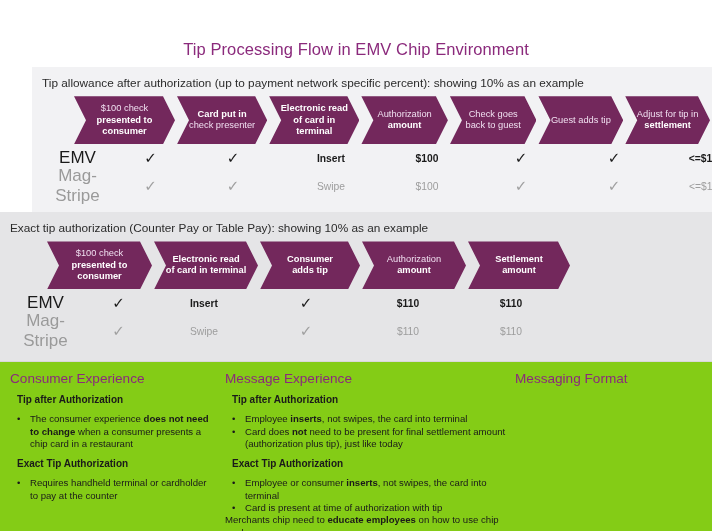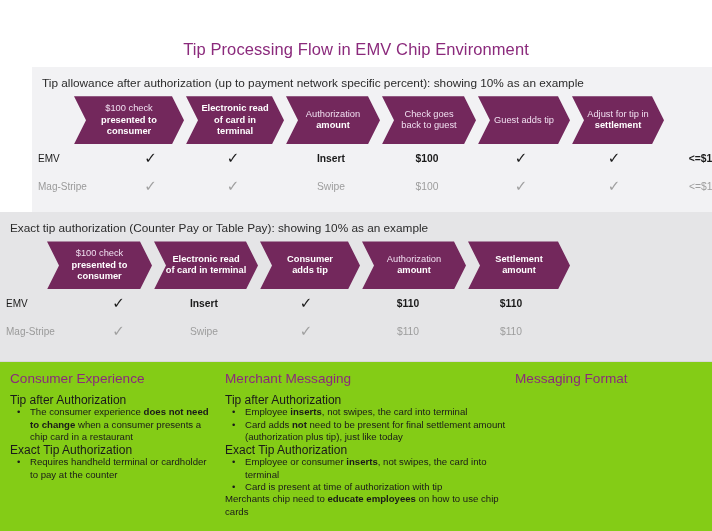--- a/index.html
+++ b/index.html
@@ -71,23 +71,24 @@
   .chev .l2.bold{font-weight:bold;color:#ffffff;}
 
   
   .drow{
     display:flex;
     align-items:center;
     height:28px;
   }
   .drow .rowlabel{
     flex:0 0 auto;
-    font-size:10px;
+    font-size:17px;
     padding-left:6px;
     box-sizing:border-box;
+    text-align:center;
   }
   .drow.emv .rowlabel{color:#1a1a1a;}
   .drow.mag .rowlabel{color:#9a9a9a;}
   .cell{
     flex:0 0 auto;
     text-align:center;
     font-size:10.3px;
     box-sizing:border-box;
   }
   .drow.emv .cell{color:#1a1a1a;font-weight:bold;}
@@ -116,25 +117,25 @@
   .col-2{flex:0 0 290px;}
   .col-3{flex:0 0 auto;width:190px;}
   .col-h{
     color:#8B2A7C;
     font-size:13.6px;
     font-weight:400;
     margin:0 0 7px 0;
     line-height:1.15;
   }
   .sub{
-    font-size:12px;
-    font-weight:normal;
+    font-size:10px;
+    font-weight:bold;
     color:#1a1a1a;
     line-height:12.4px;
-    margin:0;
+    margin:7px;
   }
   ul.bl{
     margin:0 0 0 0;
     padding:0 0 0 0;
     list-style:none;
   }
   ul.bl li{
     position:relative;
     font-size:9.6px;
     line-height:12.4px;
@@ -165,20 +166,24 @@
 <div class="page-title">Tip Processing Flow in EMV Chip Environment</div>
 
 <div class="band band-1">
   <div class="band-head">Tip allowance after authorization (up to payment network specific percent): showing 10% as an example</div>
   <div class="flow">
     <div class="flow-spacer" style="width:42px"></div>
     <div class="chev first" style="width:110px">
       <span class="l1 thin">$100 check</span>
       <span class="l2 bold">presented to</span>
       <span class="l2 bold">consumer</span>
+    </div>
+    <div class="chev" style="width:98px">
+      <span class="l1">Card put in</span>
+      <span class="l2">check presenter</span>
     </div>
     <div class="chev" style="width:98px">
       <span class="l1">Electronic read</span>
       <span class="l2 bold">of card in terminal</span>
     </div>
     <div class="chev" style="width:94px">
       <span class="l1 thin">Authorization</span>
       <span class="l2 bold">amount</span>
     </div>
     <div class="chev" style="width:94px">
@@ -275,25 +280,25 @@
     <ul class="bl">
       <li><span>The consumer experience </span><b>does not need to change</b><span> when a consumer presents a chip card in a restaurant</span></li>
     </ul>
     <div class="sub">Exact Tip Authorization</div>
     <ul class="bl">
       <li>Requires handheld terminal or cardholder to pay at the counter</li>
     </ul>
   </div>
 
   <div class="col col-2">
-    <div class="col-h">Merchant Messaging</div>
+    <div class="col-h">Message Experience</div>
     <div class="sub">Tip after Authorization</div>
     <ul class="bl">
       <li><span>Employee </span><b>inserts</b><span>, not swipes, the card into terminal</span></li>
-      <li><span>Card adds </span><b>not</b><span> need to be present for final settlement amount (authorization plus tip), just like today</span></li>
+      <li><span>Card does </span><b>not</b><span> need to be present for final settlement amount (authorization plus tip), just like today</span></li>
     </ul>
     <div class="sub">Exact Tip Authorization</div>
     <ul class="bl">
       <li><span>Employee or consumer </span><b>inserts</b><span>, not swipes, the card into terminal</span></li>
       <li>Card is present at time of authorization with tip</li>
     </ul>
     <div class="plain"><span>Merchants chip need to </span><b>educate employees</b><span> on how to use chip cards</span></div>
   </div>
 
   <div class="col col-3">

